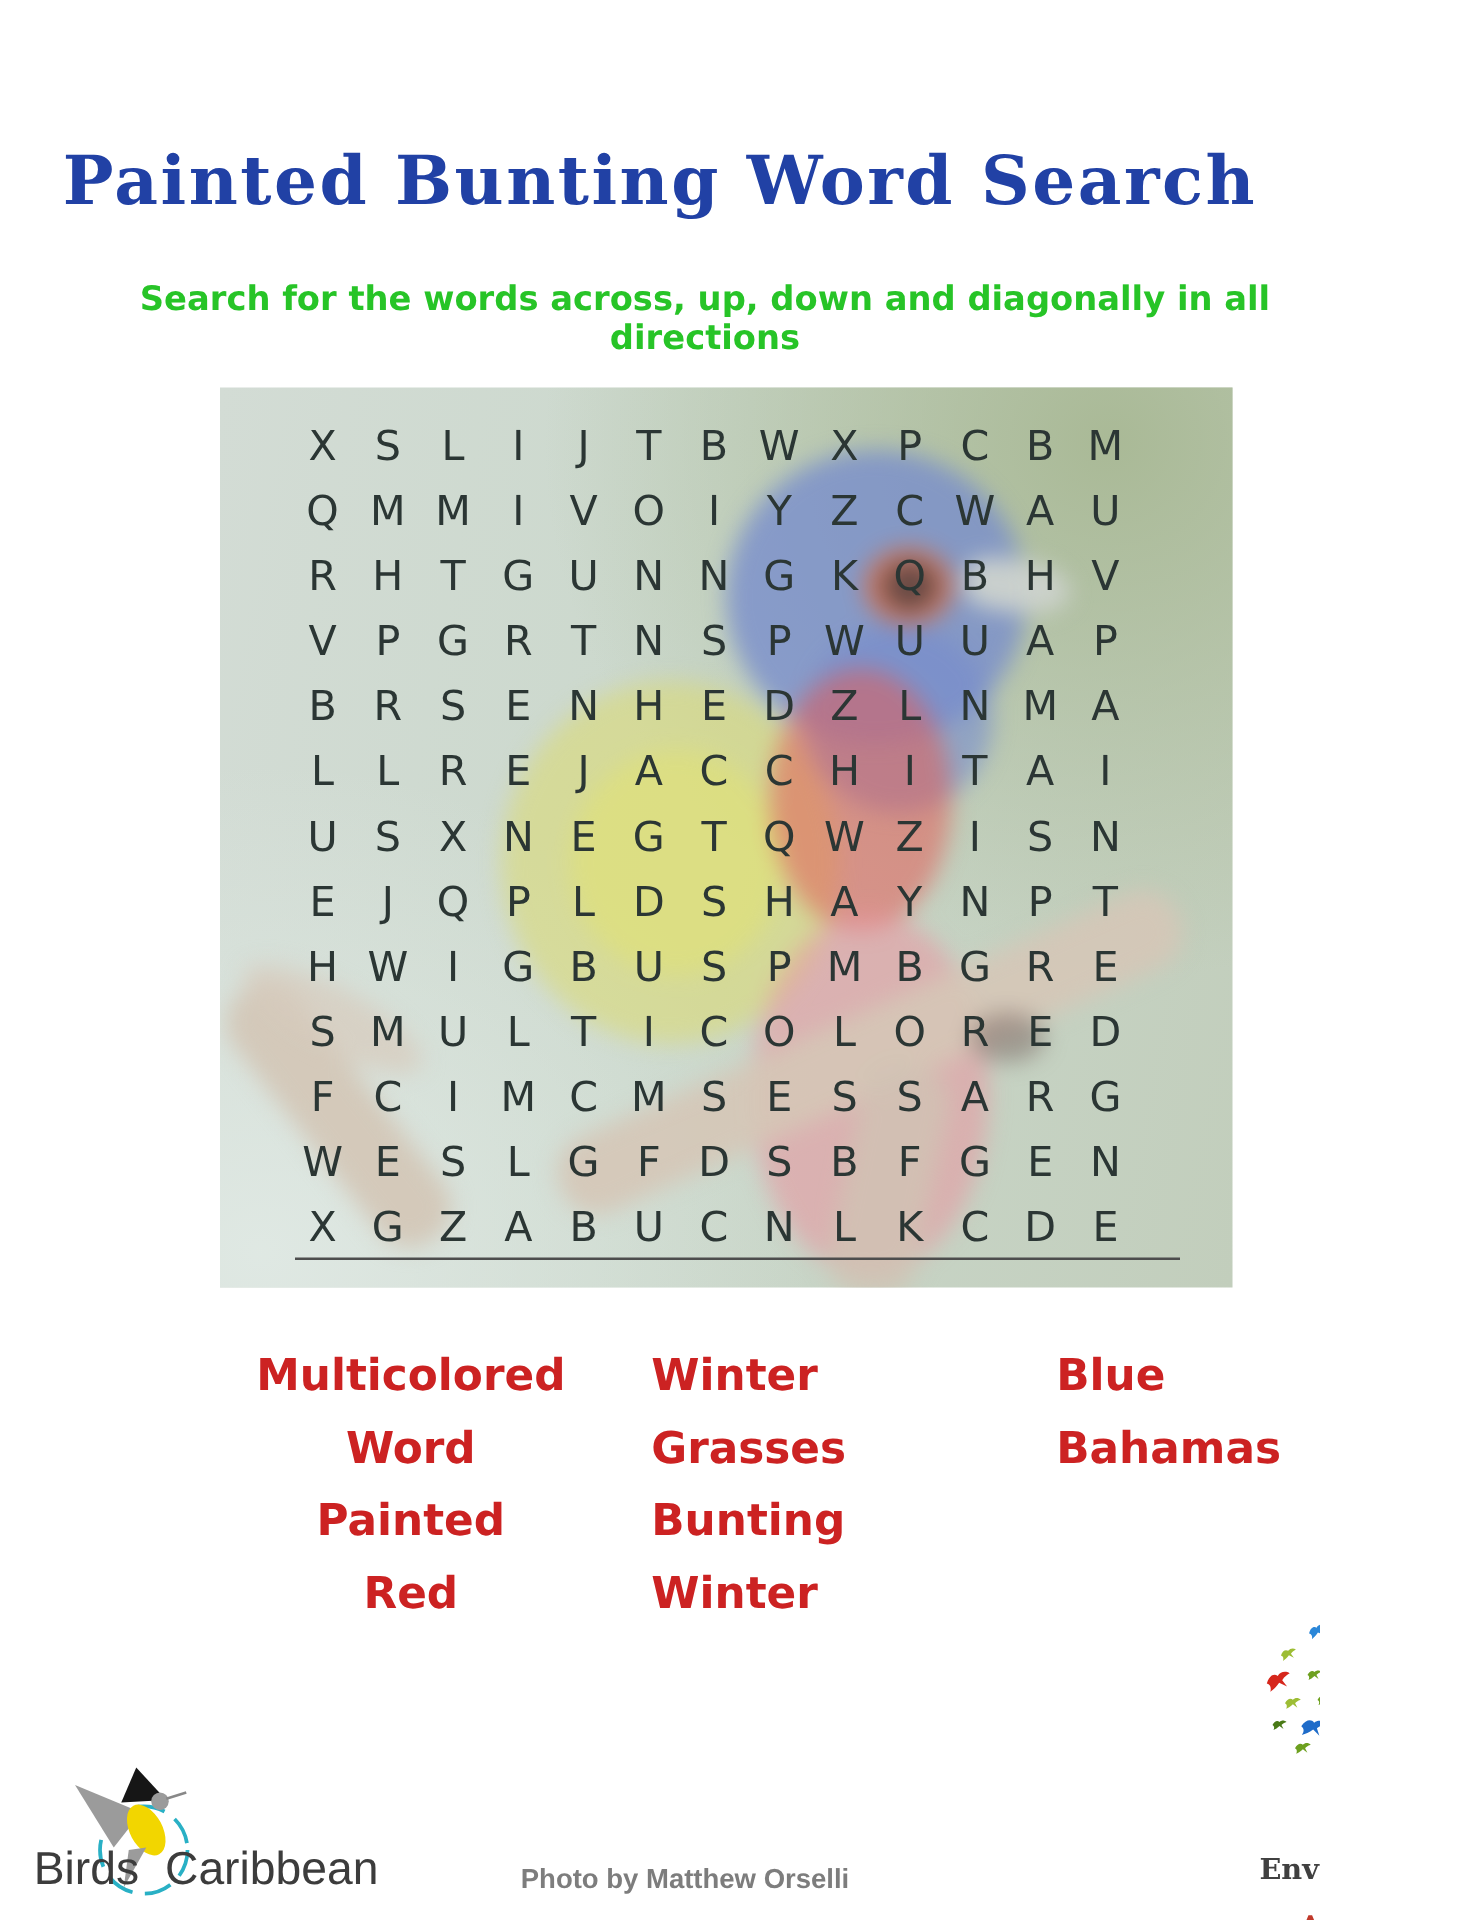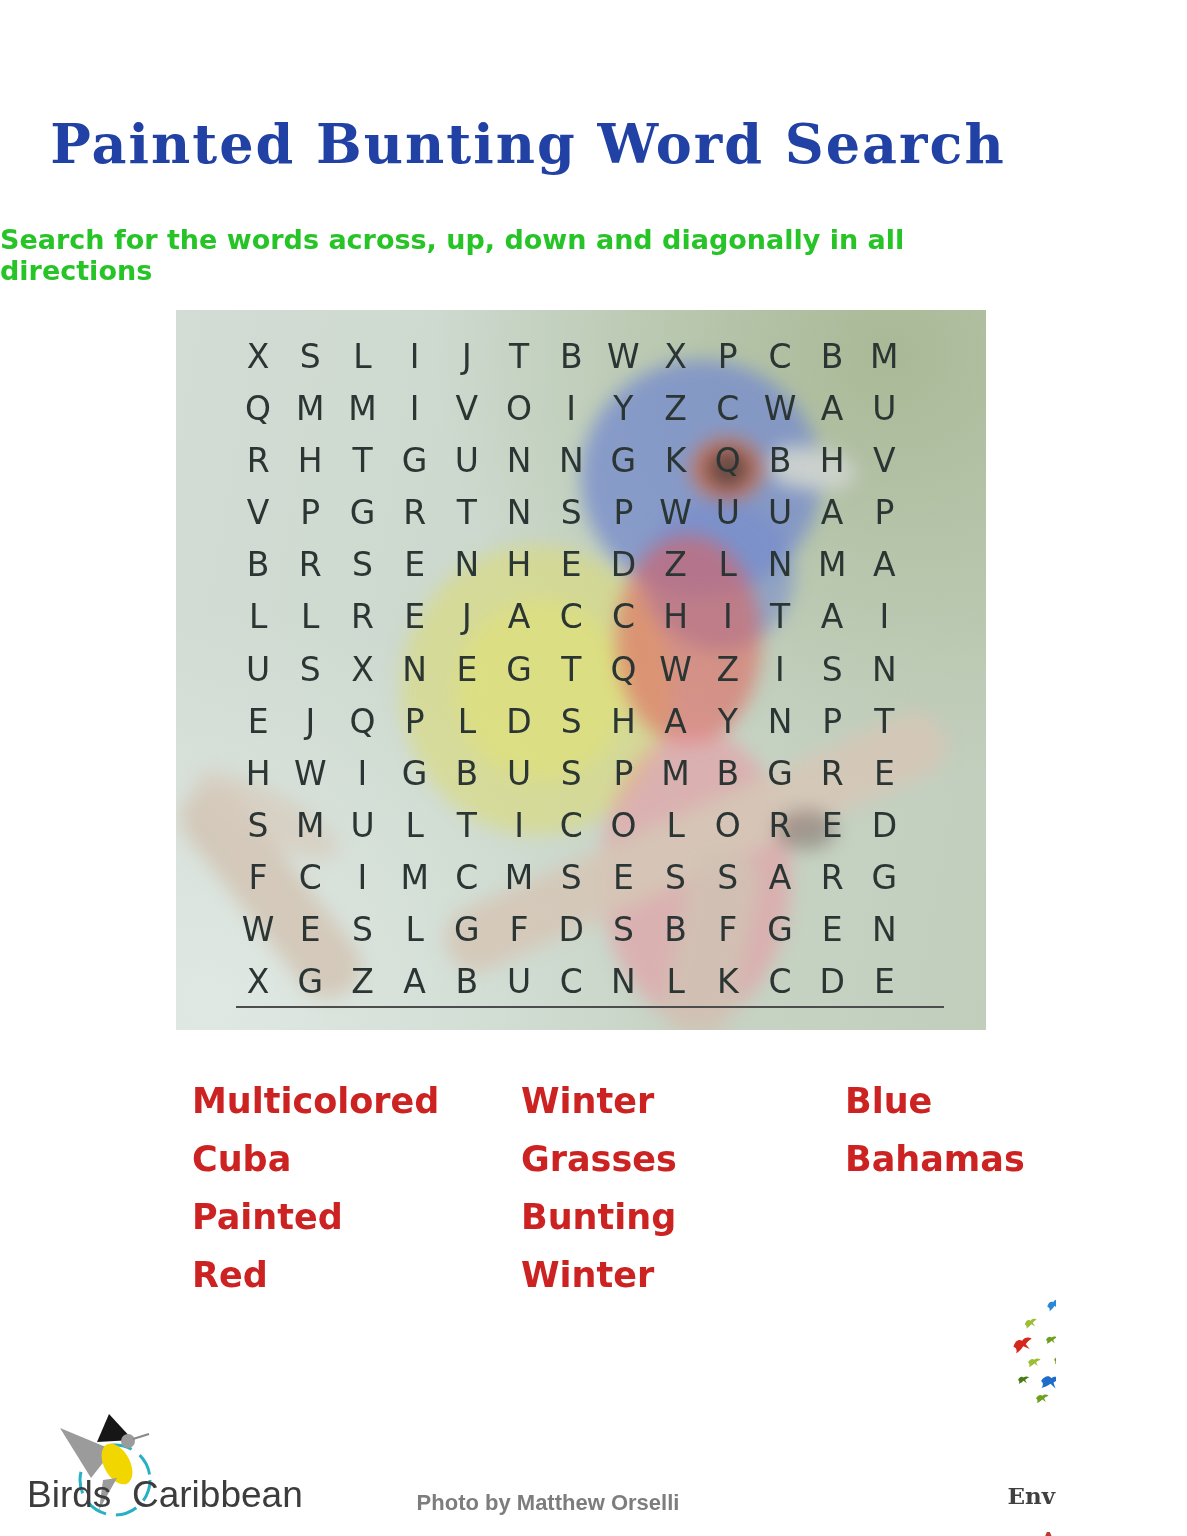--- a/index.html
+++ b/index.html
@@ -6,23 +6,24 @@
   .page{
     position:relative;width:1056px;height:1536px;background:#ffffff;overflow:hidden;
     font-family:"DejaVu Sans",sans-serif;
   }
   .title{
     position:absolute;top:112px;left:0;width:100%;text-align:center;
     font-family:"DejaVu Serif",serif;font-weight:bold;font-size:54px;letter-spacing:2px;
     color:var(--title-blue,#2141a5);
   }
   .subtitle{
-    position:absolute;top:224px;left:0;width:100%;
+    position:absolute;top:224px;left:0;width:100%;text-align:center;
     font-family:"DejaVu Sans",sans-serif;font-weight:bold;font-size:27px;
     color:var(--subtitle-green,#27c427);
+    padding-left:36px;
   }
   
   .grid-wrap{
     position:absolute;left:176px;top:310px;width:810px;height:720px;overflow:hidden;
     background:
       radial-gradient(ellipse at 88% 6%, rgba(168,184,148,0.95) 0%, rgba(168,184,148,0) 45%),
       radial-gradient(ellipse at 4% 96%, rgba(224,233,228,0.95) 0%, rgba(224,233,228,0) 40%),
       linear-gradient(100deg,#d3dcd5 0%,#cbd8cc 45%,#c2cebc 100%);
   }
   .photo{position:absolute;inset:0;filter:blur(9px);}
@@ -50,21 +51,21 @@
   .grid-row{display:flex;height:52.1px;}
   .grid-cell{
     width:52.2px;height:52px;line-height:52px;text-align:center;
     font-family:"DejaVu Sans",sans-serif;font-size:33px;font-weight:400;
     color:var(--grid-letter,#2b3634);
   }
   .grid-underline{position:absolute;left:60px;top:696px;width:708px;height:2px;background:#4d4d4d;}
   
   .word-list{position:absolute;left:0;top:1072px;width:1187px;height:240px;}
   .word-col{position:absolute;top:0;}
-  .word-col-1{left:192px;} .word-col-2{left:521px;} .word-col-3{left:845px;}
+  .word-col-1{left:205px;text-align:center;} .word-col-2{left:521px;} .word-col-3{left:845px;}
   .word-item{
     display:block;height:58px;line-height:58px;
     font-family:"DejaVu Sans",sans-serif;font-weight:bold;font-size:35px;
     color:var(--word-red,#cc2222);
   }
   
   .bc-logo{position:absolute;left:25px;top:1398px;width:280px;height:132px;}
   .bc-logo svg{position:absolute;left:0;top:0;}
   .bc-text{
     position:absolute;top:76px;font-family:"Liberation Sans",sans-serif;
@@ -312,21 +313,21 @@
           <span class="grid-cell">D</span>
           <span class="grid-cell">E</span>
         </div>
       </div>
     <div class="grid-underline"></div>
   </div>
 
   <div class="word-list">
     <div class="word-col word-col-1">
         <span class="word-item">Multicolored</span>
-        <span class="word-item">Cuba</span>
+        <span class="word-item">Word</span>
         <span class="word-item">Painted</span>
         <span class="word-item">Red</span>
       </div>
     <div class="word-col word-col-2">
         <span class="word-item">Winter</span>
         <span class="word-item">Grasses</span>
         <span class="word-item">Bunting</span>
         <span class="word-item">Winter</span>
       </div>
     <div class="word-col word-col-3">

